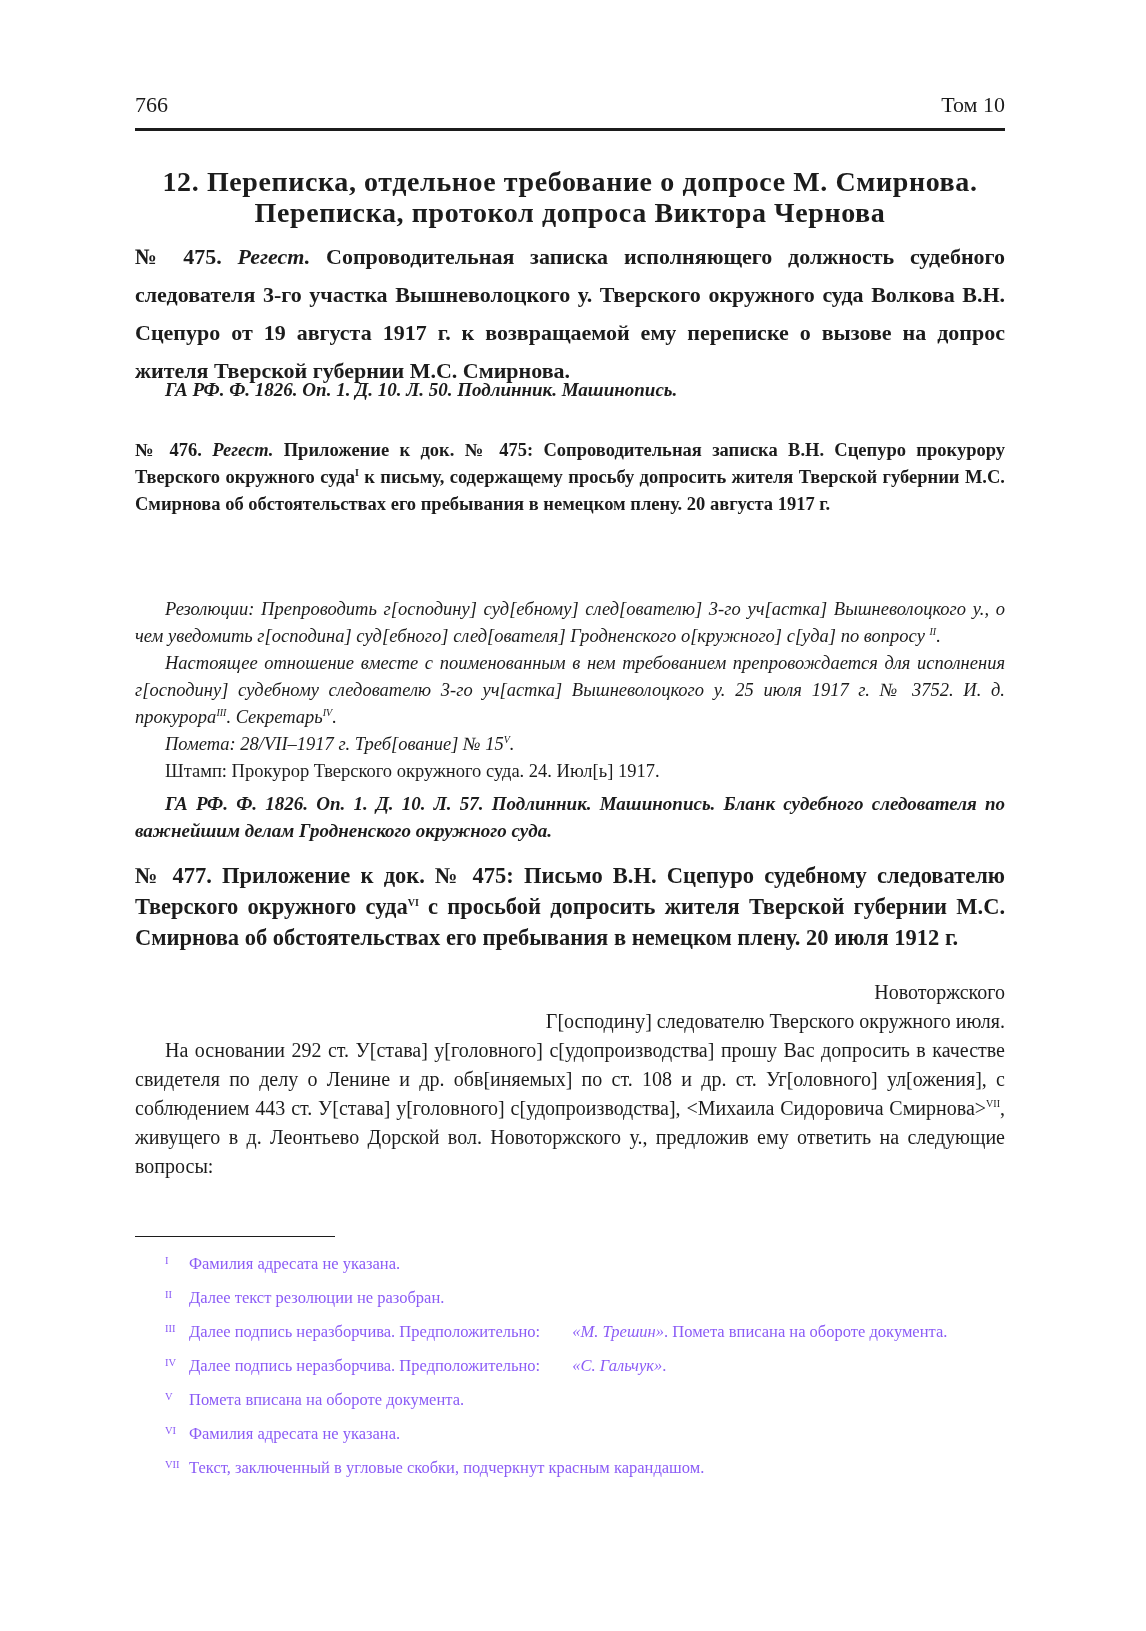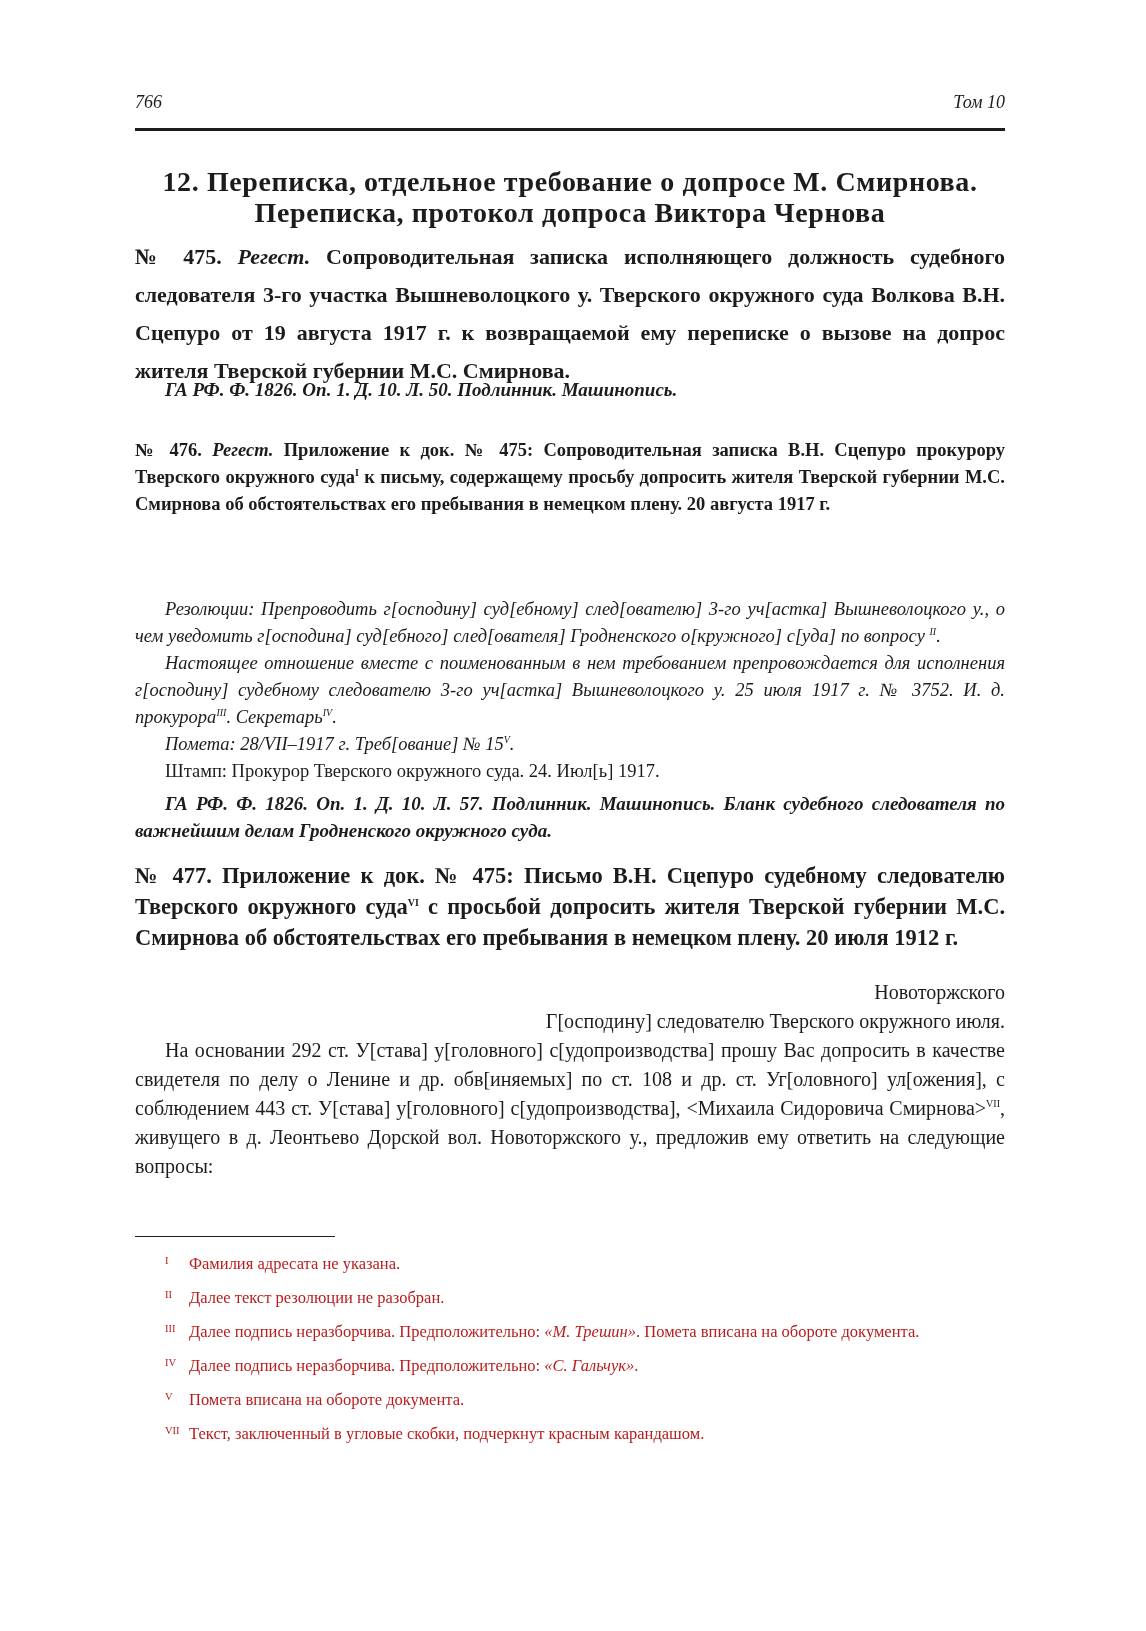--- a/index.html
+++ b/index.html
@@ -3,21 +3,21 @@
 <meta charset="utf-8">
 <style>
   html, body { margin: 0; padding: 0; background: #ffffff; }
   body {
     width: 1146px; height: 1631px; position: relative; overflow: hidden;
     font-family: "Liberation Serif", "DejaVu Serif", serif; color: #1c1c1c;
   }
   .page { position: absolute; left: 135px; top: 0; width: 870px; }
   .running-head {
     position: absolute; top: 92px; left: 0; width: 870px; height: 30px;
-    font-style: italic; font-size: 18px;
+    font-size: 22px;
   }
   .running-head .pg { position: absolute; left: 0; top: 0; }
   .running-head .vol { position: absolute; right: 0; top: 0; }
   .head-rule { position: absolute; top: 128px; left: 0; width: 870px; height: 0; border-top: 3px solid #1c1c1c; }
 
   .section-title {
     position: absolute; top: 166px; left: 0; width: 870px; text-align: center;
     font-weight: bold; font-size: 28px; line-height: 31px; letter-spacing: 0.6px;
   }
 
@@ -48,25 +48,25 @@
     position: absolute; left: 0; top: 978px; width: 870px;
     font-size: 20px; line-height: 29px;
   }
   .letter p { margin: 0; }
   .letter .right { text-align: right; }
   .letter .body { text-align: justify; text-indent: 30px; }
 
   .fn-rule { position: absolute; top: 1236px; left: 0; width: 200px; border-top: 1.5px solid #1c1c1c; }
   .footnotes {
     position: absolute; top: 1249px; left: 0; width: 870px;
-    font-size: 16.5px; line-height: 24px; color: #b91c1c;
+    font-size: 16.5px; line-height: 24px; color: #8b5cf6;
   }
   .fn { margin: 0 0 7px 0; text-indent: 30px; text-align: justify; }
   .fn .mark { display: inline-block; width: 24px; text-indent: 0; font-size: 10.5px; vertical-align: 5px; }
-  .fn .it { font-style: italic; }
+  .fn .it { font-style: italic; margin-left: 28px; }
 </style>
 </head>
 <body>
 
 <div class="page">
 
   <div class="running-head">
     <span class="pg">766</span>
     <span class="vol">Том 10</span>
   </div>
@@ -111,16 +111,17 @@
   </div>
 
   <div class="fn-rule"></div>
 
   <div class="footnotes">
     <p class="fn"><span class="mark">I</span><span>Фамилия адресата не указана.</span></p>
     <p class="fn"><span class="mark">II</span><span>Далее текст резолюции не разобран.</span></p>
     <p class="fn"><span class="mark">III</span><span>Далее подпись неразборчива. Предположительно: </span><span class="it">«М. Трешин»</span><span>. Помета вписана на обороте документа.</span></p>
     <p class="fn"><span class="mark">IV</span><span>Далее подпись неразборчива. Предположительно: </span><span class="it">«С. Гальчук»</span><span>.</span></p>
     <p class="fn"><span class="mark">V</span><span>Помета вписана на обороте документа.</span></p>
+    <p class="fn"><span class="mark">VI</span><span>Фамилия адресата не указана.</span></p>
     <p class="fn"><span class="mark">VII</span><span>Текст, заключенный в угловые скобки, подчеркнут красным карандашом.</span></p>
   </div>
 
 </div>
 
 </body></html>

